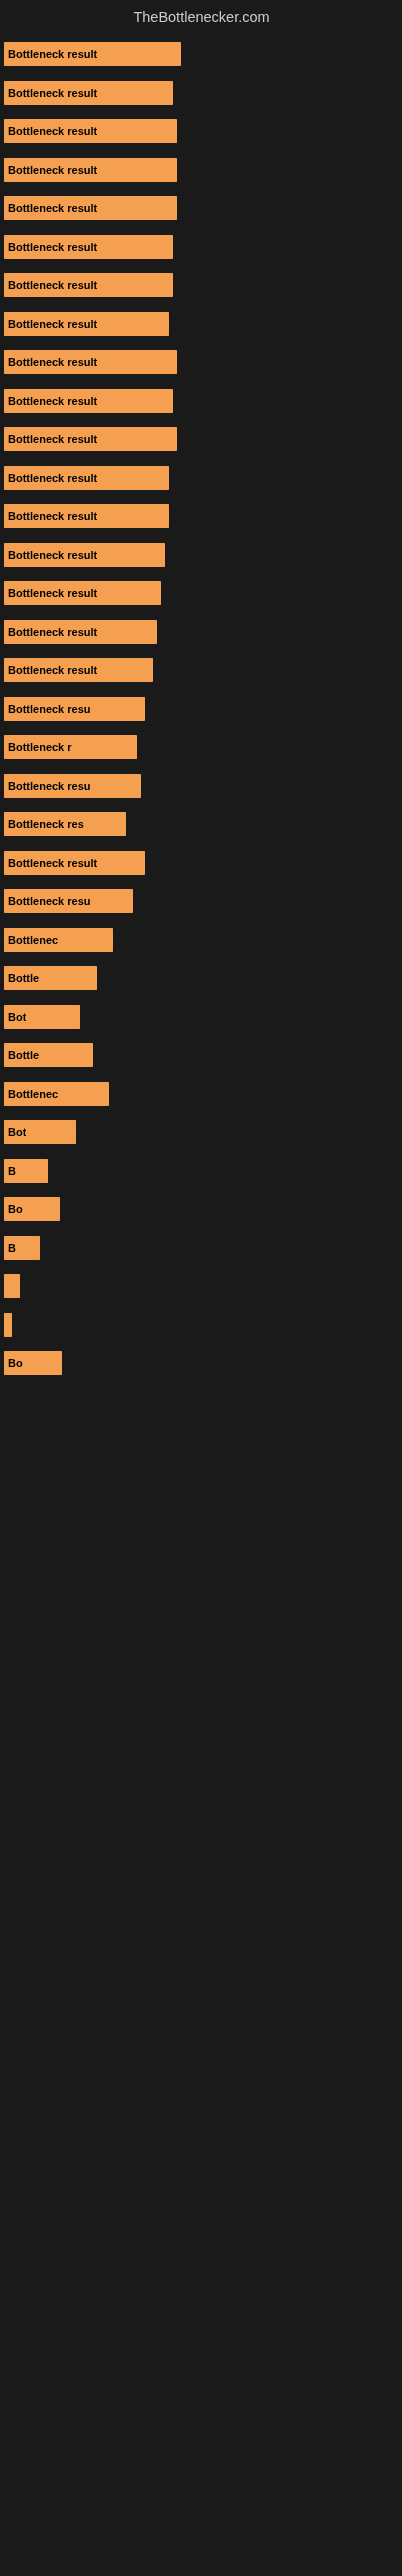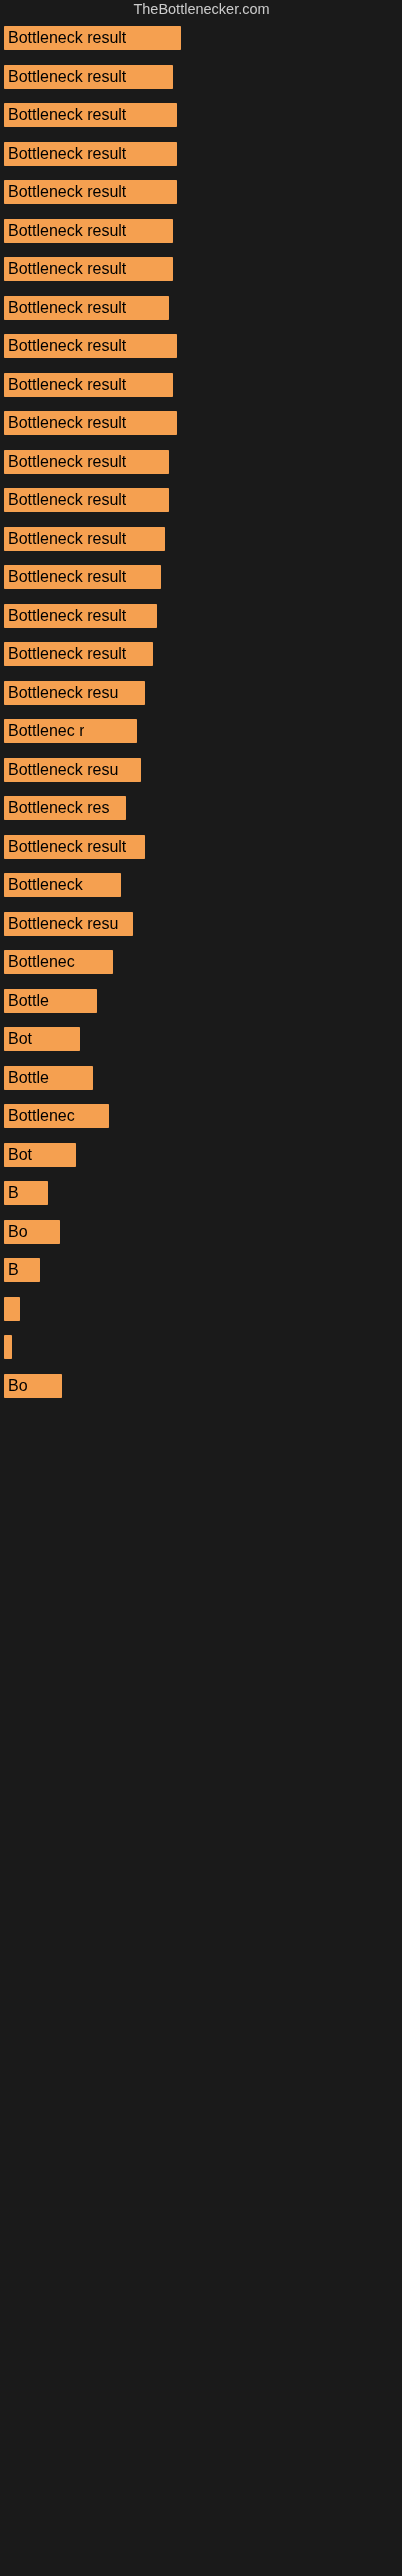--- a/index.html
+++ b/index.html
@@ -13,21 +13,21 @@
       min-height: 2576px;
       background-color: #1a1a1a;
       font-family: Arial, sans-serif;
       position: relative;
     }
 
     .site-title {
       text-align: center;
       color: #cccccc;
       font-size: 14.5px;
-      padding: 1px 0;
+      padding: 9px 0;
       background-color: #1a1a1a;
     }
 
     .bars-container {
       padding: 8px 4px;
       display: flex;
       flex-direction: column;
       gap: 0px;
     }
 
@@ -42,22 +42,22 @@
       height: 24px;
       display: flex;
       align-items: center;
       padding-left: 4px;
       min-width: 8px;
       border-radius: 0.8px;
     }
 
     .bar-label {
       color: #000000;
-      font-size: 16px;
-      font-weight: normal;
+      font-size: 11px;
+      font-weight: bold;
       white-space: nowrap;
       overflow: hidden;
     }
   </style>
 </head>
 <body>
 
 <div class="site-title">
   <span>TheBottlenecker.com</span>
 </div>
@@ -148,44 +148,39 @@
         <span class="bar-label">Bottleneck result</span>
       </div>
     </div>
     <div class="bar-row">
       <div class="bar" style="width: 141px;">
         <span class="bar-label">Bottleneck resu</span>
       </div>
     </div>
     <div class="bar-row">
       <div class="bar" style="width: 133px;">
-        <span class="bar-label">Bottlenec r</span>
+        <span class="bar-label">Bottleneck r</span>
       </div>
     </div>
     <div class="bar-row">
       <div class="bar" style="width: 137px;">
         <span class="bar-label">Bottleneck resu</span>
       </div>
     </div>
     <div class="bar-row">
       <div class="bar" style="width: 122px;">
         <span class="bar-label">Bottleneck res</span>
       </div>
     </div>
     <div class="bar-row">
       <div class="bar" style="width: 141px;">
         <span class="bar-label">Bottleneck result</span>
       </div>
     </div>
     <div class="bar-row">
-      <div class="bar" style="width: 117px;">
-        <span class="bar-label">Bottleneck</span>
-      </div>
-    </div>
-    <div class="bar-row">
       <div class="bar" style="width: 129px;">
         <span class="bar-label">Bottleneck resu</span>
       </div>
     </div>
     <div class="bar-row">
       <div class="bar" style="width: 109px;">
         <span class="bar-label">Bottlenec</span>
       </div>
     </div>
     <div class="bar-row">

